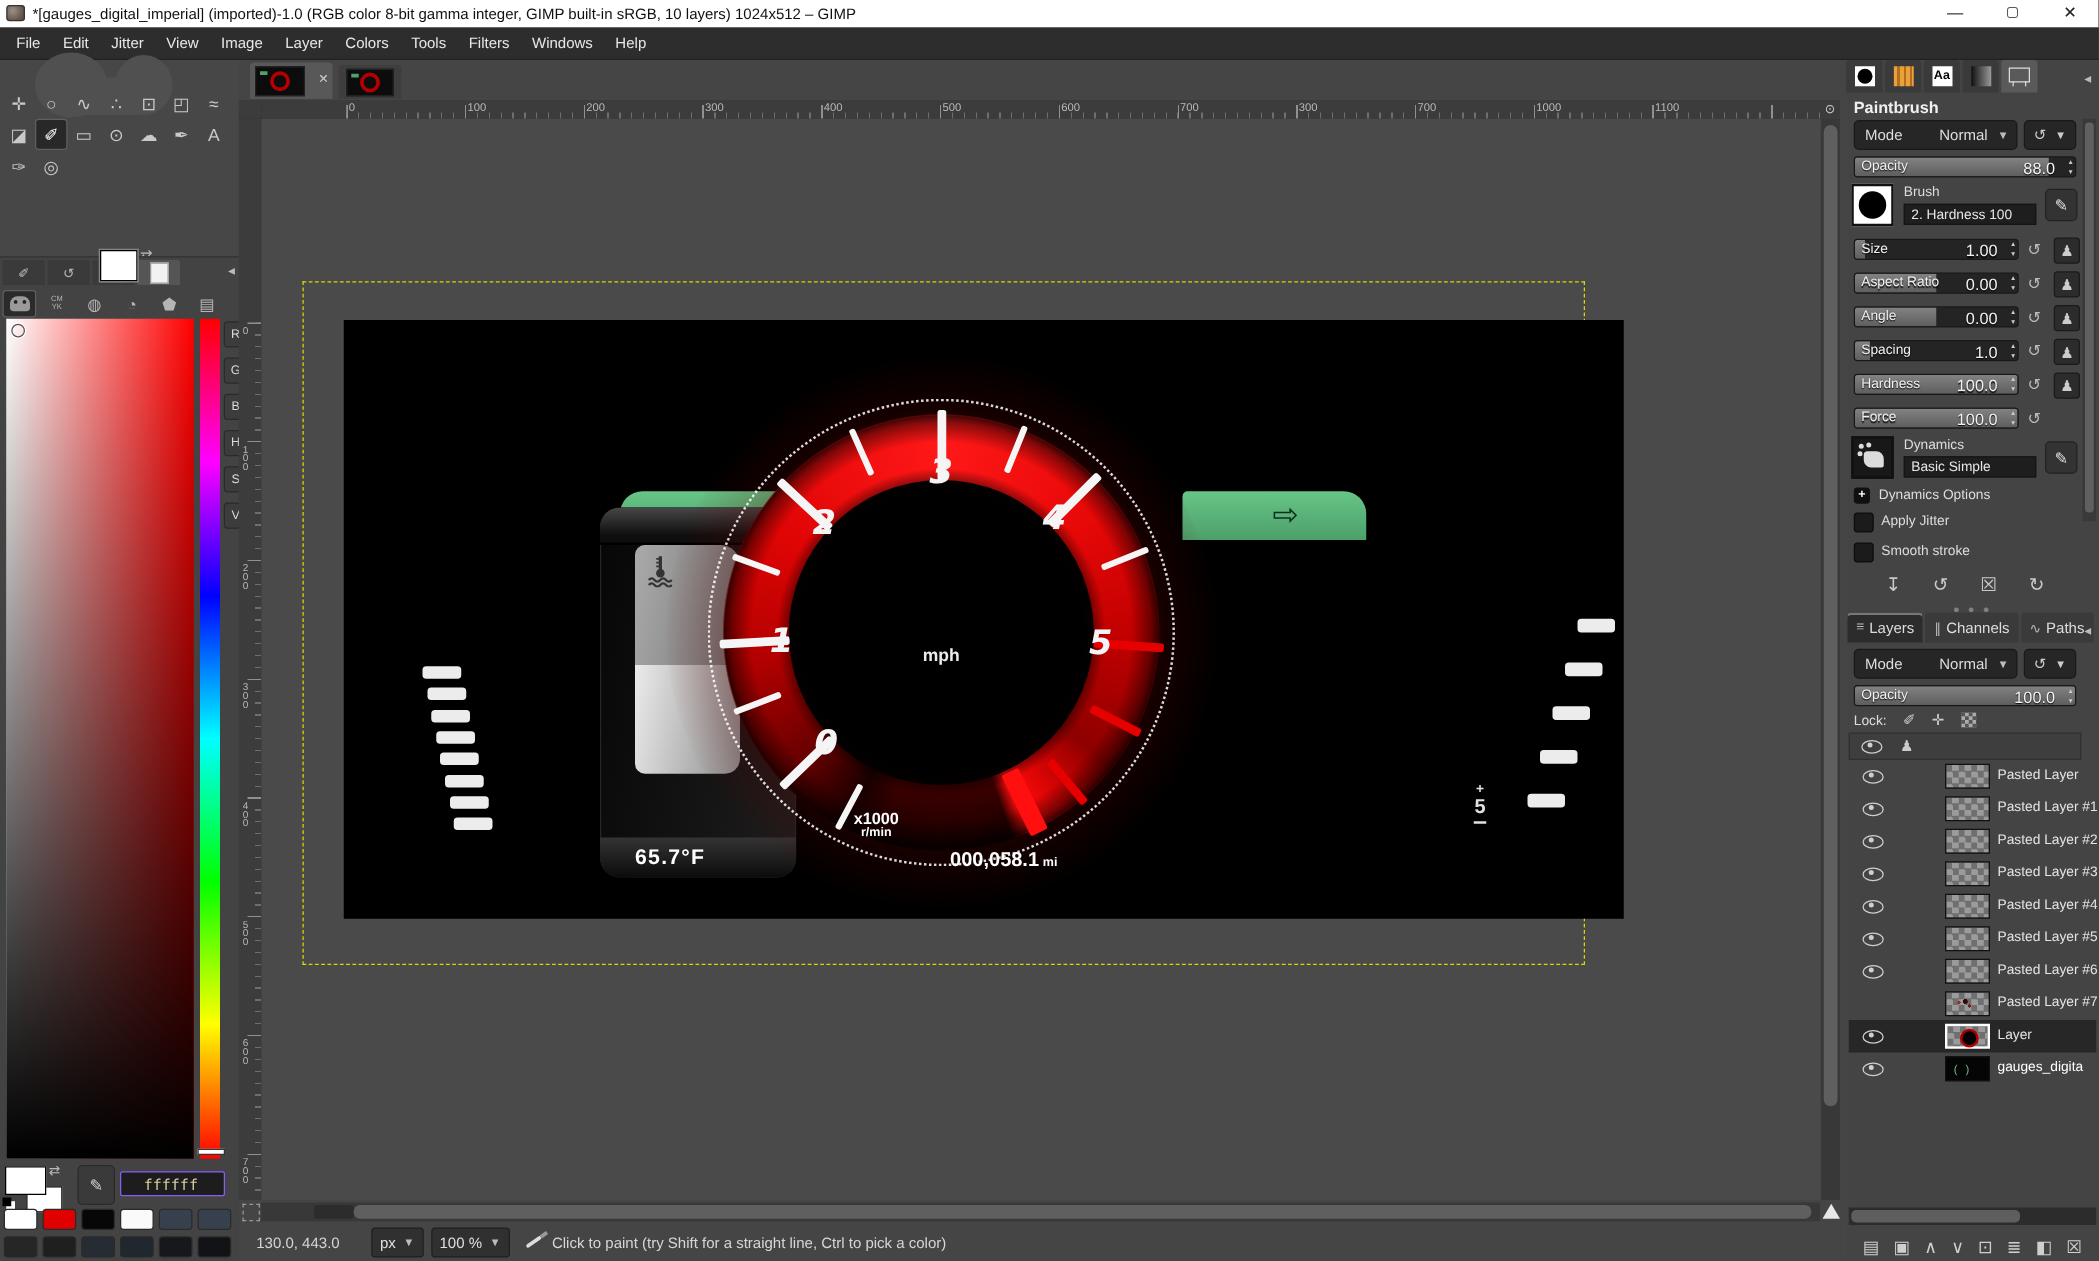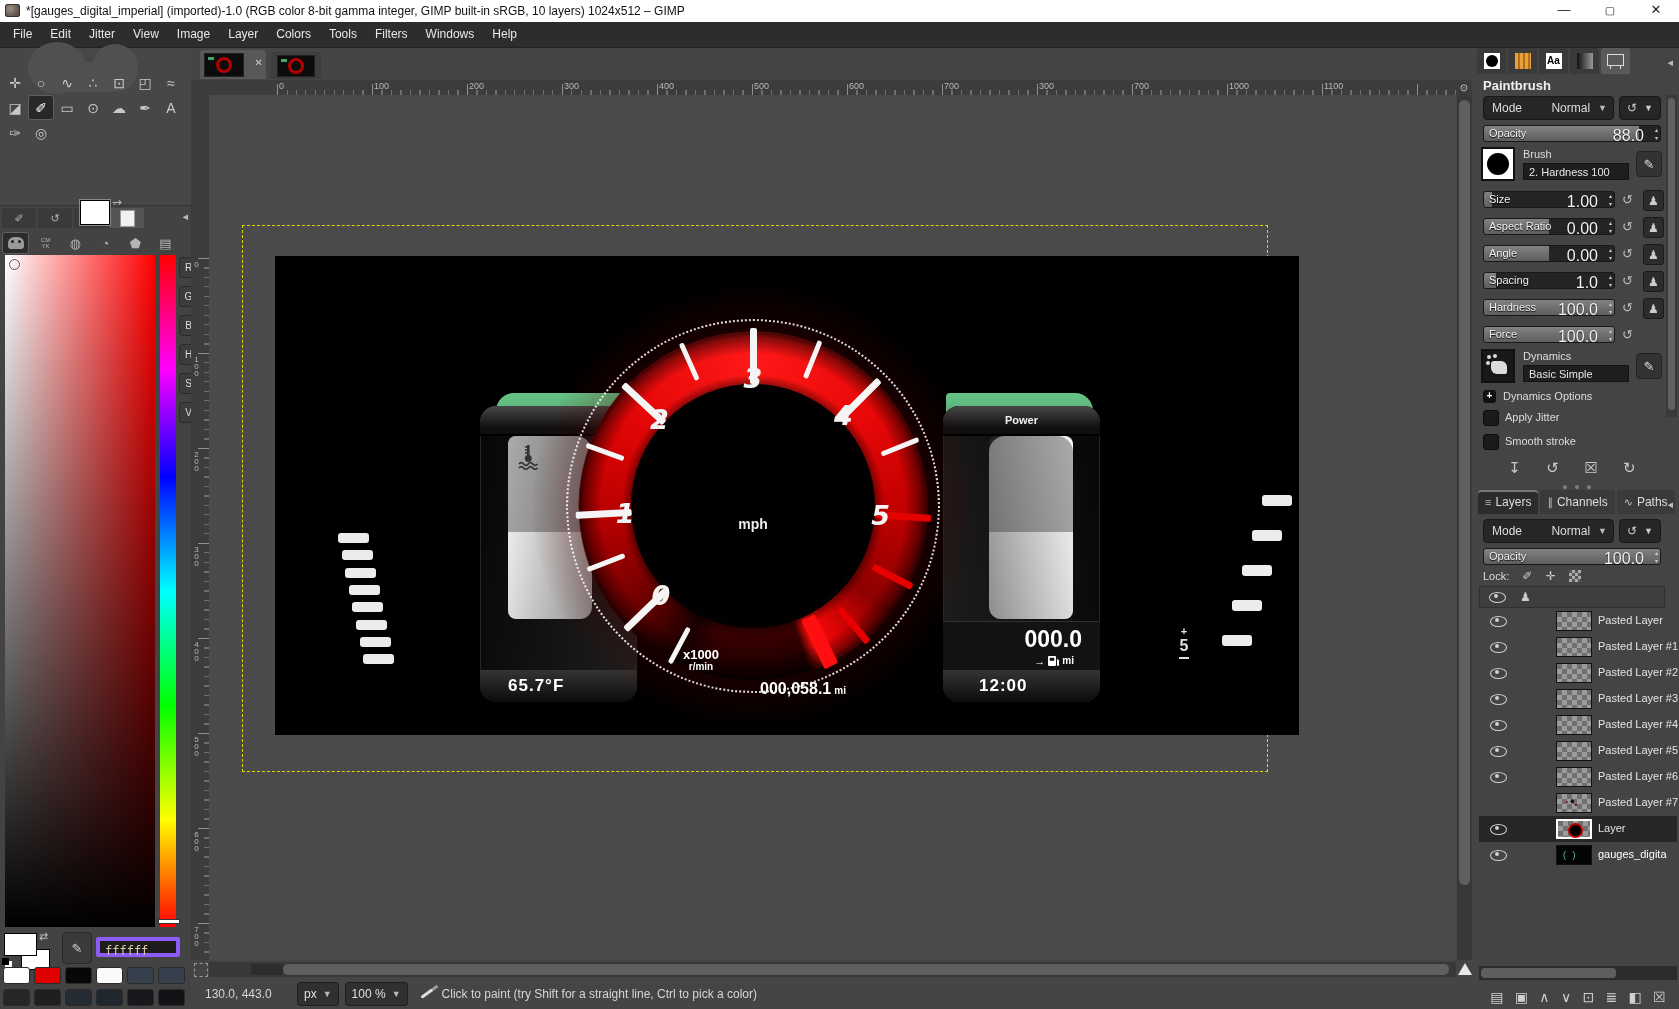--- a/index.html
+++ b/index.html
@@ -53,22 +53,22 @@
   .hue-mark{position:absolute;left:158px;top:713px;width:20px;height:3px;background:#fff;border:1px solid #333}
   .rgbhsv{position:absolute;left:179px;top:51px;display:flex;flex-direction:column;gap:8px}
   .chan-btn{width:17px;height:19px;background:#3c3c3c;border:1px solid #2a2a2a;border-radius:3px;color:#ddd;
             font-size:10px;display:flex;align-items:center;justify-content:center}
   .fg2{position:absolute;left:4px;top:727px;width:31px;height:21px;background:#fff;border:1px solid #000;z-index:2}
   .bg2{position:absolute;left:21px;top:743px;width:27px;height:19px;background:#fff;border:1px solid #000}
   .swap2{position:absolute;left:39px;top:724px;font-size:11px;color:#bbb}
   .rst2{position:absolute;left:2px;top:752px;width:7px;height:7px;background:#000;box-shadow:3px 3px 0 0 #fff}
   .picker-btn{position:absolute;left:62px;top:726px;width:28px;height:30px;background:#3a3a3a;border:1px solid #2a2a2a;border-radius:4px;
               display:flex;align-items:center;justify-content:center;font-size:13px;color:#ccc}
-  .hex-field{position:absolute;left:96px;top:731px;width:84px;height:20px;background:#1d1d1d;border:4px solid #8b5cf6;border-radius:2px;
-             color:#d9cba4;font-size:12px;line-height:20px;padding-left:5px;box-sizing:border-box;font-family:"DejaVu Sans Mono",monospace}
+  .hex-field{position:absolute;left:96px;top:731px;width:84px;height:20px;background:#1d1d1d;border:1px solid #8b5cf6;border-radius:2px;
+             color:#d9cba4;font-size:12px;line-height:20px;padding-left:18px;box-sizing:border-box;font-family:"DejaVu Sans Mono",monospace}
   .pal-row{position:absolute;left:3px;display:flex;gap:4px}
   .pal-sw{width:27px;height:17px;border-radius:3px;border:1px solid #2a2a2a;box-sizing:border-box}
 
   
   .imgtab1{position:absolute;left:200px;top:50px;width:66px;height:29px;background:#585858;border-radius:3px 3px 0 0}
   .imgtab2{position:absolute;left:271px;top:52px;width:50px;height:27px;background:#3e3e3e;border-radius:3px 3px 0 0}
   .tab-thumb{position:absolute;left:4px;top:3px;width:38px;height:22px;background:#0c0c0c;border:1px solid #222}
   .tab-thumb i{position:absolute;left:11px;top:3px;width:10px;height:10px;border:3px solid #b30000;border-radius:50%}
   .tab-thumb b{position:absolute;left:3px;top:3px;width:6px;height:3px;background:#4da26b}
   .tab-close{position:absolute;right:3px;top:7px;font-size:10px;color:#ccc}
@@ -174,21 +174,21 @@
   .panel-title{left:6px;top:30px;font-weight:bold;font-size:13px;color:#f0f0f0}
   .mode-box{background:#262626;border:1px solid #191919;border-radius:4px;height:24px;display:flex;align-items:center;box-sizing:border-box}
   .mode-box .lab{margin-left:8px;color:#ddd}
   .mode-box .val{margin-left:auto;color:#ddd}
   .mode-box .chev{font-size:9px;color:#bbb;margin:0 6px 0 8px}
   .split-btn{background:#262626;border:1px solid #191919;border-radius:4px;height:24px;display:flex;align-items:center;justify-content:space-evenly;color:#ccc;box-sizing:border-box}
   .split-btn .chev{font-size:9px}
   .scale{background:#242424;border:1px solid #181818;border-radius:3px;height:17px;overflow:hidden;box-sizing:border-box}
   .scale .fill{position:absolute;left:0;top:0;bottom:0;background:linear-gradient(180deg,#828282,#5e5e5e)}
   .scale .lab{position:absolute;left:5px;top:1px;font-size:11px;color:#f2f2f2;text-shadow:0 1px 1px #000}
-  .scale .val{position:absolute;right:16px;top:1px;font-size:16px;color:#f2f2f2;text-shadow:0 1px 1px #000}
+  .scale .val{position:absolute;right:16px;top:1px;font-size:13px;color:#f2f2f2;text-shadow:0 1px 1px #000}
   .scale .spin{position:absolute;right:2px;top:0;font-size:6px;line-height:8px;color:#ccc;text-align:center}
   .slider-row .rst{position:absolute;font-size:13px;color:#bbb}
   .pawn-btn{position:absolute;width:19px;height:19px;background:#2c2c2c;border:1px solid #1a1a1a;border-radius:3px;color:#ccc;
             display:flex;align-items:center;justify-content:center;font-size:12px}
   .thumb-box{position:absolute;width:34px;height:34px;background:#fff;border:2px solid #111;box-sizing:border-box}
   .thumb-box.dark{background:#181818}
   .tb-circle{position:absolute;left:4px;top:4px;width:22px;height:22px;background:#000;border-radius:50%}
   .tb-splat{position:absolute;left:8px;top:10px;width:16px;height:13px;background:#dcdcdc;border-radius:3px 6px 2px 6px}
   .tb-splat::after{content:"";position:absolute;left:-4px;top:-6px;width:4px;height:4px;background:#dcdcdc;border-radius:50%;box-shadow:6px -1px 0 #dcdcdc,-1px 6px 0 #dcdcdc}
   .fld{position:absolute;height:17px;background:#1e1e1e;border:1px solid #141414;color:#e6e6e6;font-size:11px;line-height:16px;padding-left:5px;box-sizing:border-box}
@@ -408,43 +408,20 @@
             <path d="M3 20q2.3-2.6 4.6 0t4.6 0t4.6 0t4.6 0" stroke="#333" fill="none" stroke-width="1.8"></path>
             <path d="M3 24q2.3-2.6 4.6 0t4.6 0t4.6 0t4.6 0" stroke="#333" fill="none" stroke-width="1.8"></path>
           </svg>
         </div>
         <div class="pod-cap"></div>
         <div class="pod-foot">
           <span>65.7°F</span>
         </div>
       </div>
 
-      <div class="pod pod-right">
-        <div class="pod-bar">
-          <div class="pod-dim"></div>
-        </div>
-        <div class="pod-cap">
-          <span>Power</span>
-        </div>
-        <div class="pod-val">
-          <div class="pv-num">000.0</div>
-          <div class="fuelrow">
-            <span class="farrow">→</span>
-            <svg width="13" height="13" viewBox="0 0 13 13">
-              <rect x="1" y="2" width="8" height="10" rx="1" fill="#fff"></rect>
-              <rect x="2.8" y="3.8" width="4.4" height="3" fill="#131313"></rect>
-              <path d="M10 4.5l2 2V11a1 1 0 0 1-2 0z" fill="#fff"></path>
-            </svg>
-            <span class="funit">mi</span>
-          </div>
-        </div>
-        <div class="pod-foot">
-          <span>12:00</span>
-        </div>
-      </div>
 
       <div class="dial-glow"></div>
       <div class="dial-ring"></div>
       <div class="ring-shade"></div>
       <div class="dial-inner"></div>
       <div class="ticks" id="ticks">
           <div class="tick" style="width: 5px; height: 40px; left: -2.5px; top: -178px; transform-origin: 50% 178px; transform: rotate(-152deg);"></div>
           <div class="tick" style="width: 7px; height: 56px; left: -3.5px; top: -178px; transform-origin: 50% 178px; transform: rotate(-134deg);"></div>
           <div class="tick" style="width: 5px; height: 40px; left: -2.5px; top: -178px; transform-origin: 50% 178px; transform: rotate(-111deg);"></div>
           <div class="tick" style="width: 7px; height: 56px; left: -3.5px; top: -178px; transform-origin: 50% 178px; transform: rotate(-93deg);"></div>

